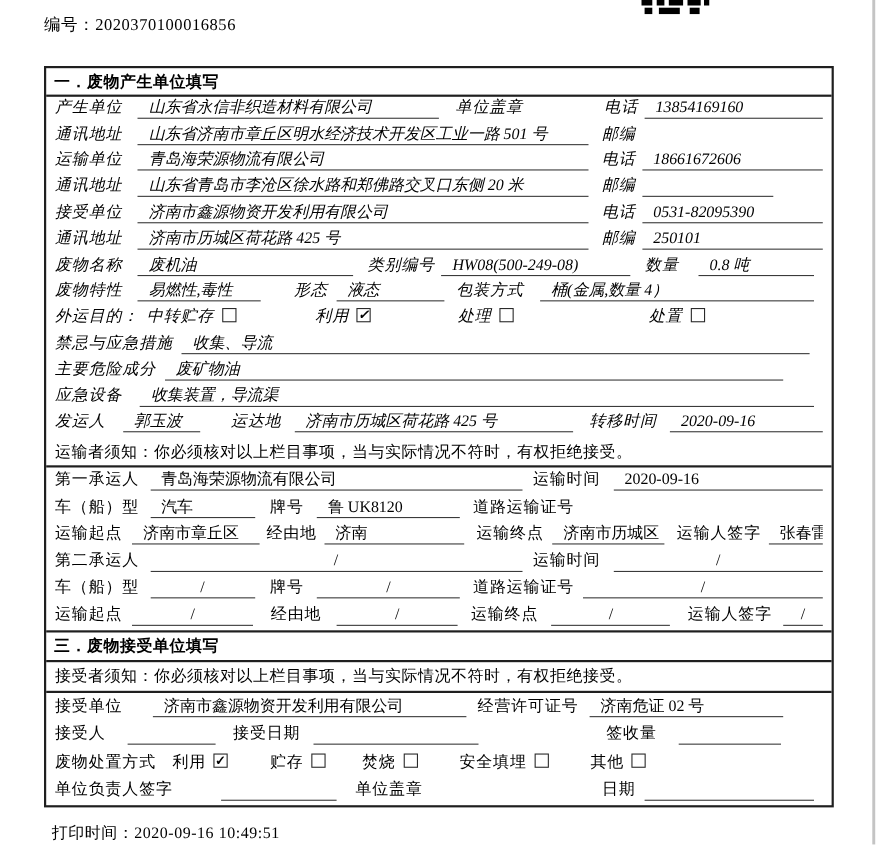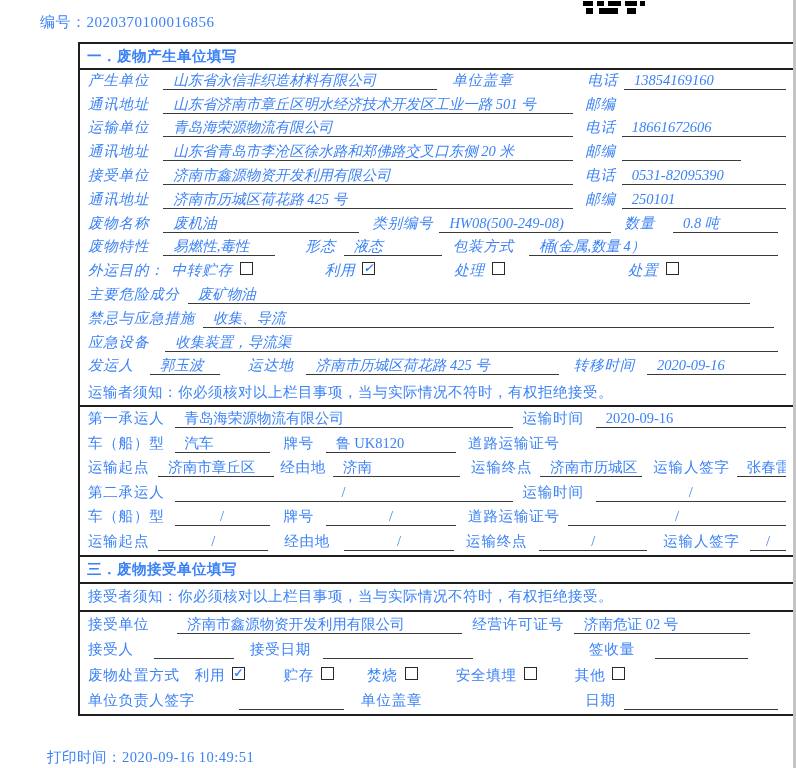--- a/index.html
+++ b/index.html
@@ -1,23 +1,23 @@
 <!DOCTYPE html>
 <html><head>
 <meta charset="utf-8">
 <style>
   html,body{margin:0;padding:0;background:#ffffff;}
   .page{position:relative;width:796px;height:768px;background:#ffffff;overflow:hidden;
-        font-family:"Liberation Serif","DejaVu Serif",serif;color:#3b82f6;}
+        font-family:"Liberation Serif","DejaVu Serif",serif;color:#000000;}
   .hdr-no{position:absolute;left:40px;top:13px;font-size:15px;letter-spacing:.5px;white-space:nowrap;}
   .hdr-title{position:absolute;left:330px;top:4px;font-size:27px;font-weight:700;letter-spacing:1px;
         font-family:"Liberation Sans","DejaVu Sans",sans-serif;white-space:nowrap;}
   .qr{position:absolute;left:583px;top:0;}
   .edge{position:absolute;right:0;top:0;width:3px;height:768px;background:#c4c4c4;}
-  .ftable{position:absolute;left:40px;top:42px;width:718px;border:2px solid #1f1f1f;box-sizing:border-box;background:#fff;margin-left:38px;}
+  .ftable{position:absolute;left:40px;top:60px;width:718px;border:2px solid #1f1f1f;box-sizing:border-box;background:#fff;}
   .fsec-title{height:26px;display:flex;align-items:center;padding-left:7px;font-weight:700;font-size:14.5px;
         font-family:"Liberation Sans","DejaVu Sans",sans-serif;border-bottom:2px solid #1f1f1f;
         box-sizing:border-box;letter-spacing:.5px;}
   .sec2 .fsec-title,.sec3 .fsec-title{border-top:2px solid #1f1f1f;height:29px;}
   .fnote{height:28px;display:flex;align-items:center;padding-left:8px;border-bottom:2px solid #1f1f1f;
         box-sizing:border-box;font-size:14.5px;letter-spacing:.5px;}
   .frow{display:flex;align-items:flex-end;padding:0 8px 4px 8px;box-sizing:border-box;}
   .sec1 .frow{height:23.8px;font-style:italic;}
   .sec2 .frow{height:24.6px;}
   .sec3 .frow{height:25.6px;}
@@ -122,26 +122,26 @@
           <span class="fchk" style="margin-left: 79px;">
             <span>处理</span>
             <span class="box"></span>
           </span>
           <span class="fchk" style="margin-left: 123px;">
             <span>处置</span>
             <span class="box"></span>
           </span>
         </div>
         <div class="frow">
+          <span class="flab">禁忌与应急措施</span>
+          <span class="fval flex" style="margin-left: 8px; margin-right: 12px;">收集、导流</span>
+        </div>
+        <div class="frow">
           <span class="flab">主要危险成分</span>
           <span class="fval flex" style="margin-left: 8px; margin-right: 36px;">废矿物油</span>
-        </div>
-        <div class="frow">
-          <span class="flab">禁忌与应急措施</span>
-          <span class="fval flex" style="margin-left: 8px; margin-right: 12px;">收集、导流</span>
         </div>
         <div class="frow">
           <span class="flab">应急设备</span>
           <span class="fval flex" style="margin-left: 16px; margin-right: 8px;">收集装置，导流渠</span>
         </div>
         <div class="frow">
           <span class="flab">发运人</span>
           <span class="fval" style="width: 70px; margin-left: 16px;">郭玉波</span>
           <span class="flab" style="margin-left: 28px;">运达地</span>
           <span class="fval" style="width: 253px; margin-left: 12px;">济南市历城区荷花路 425 号</span>

